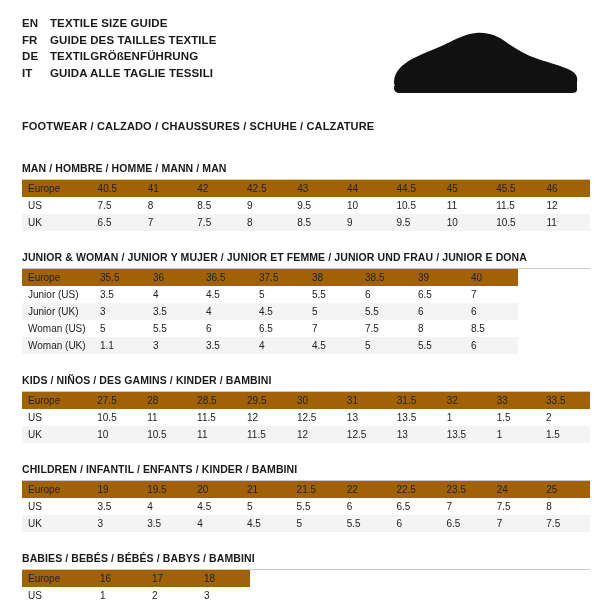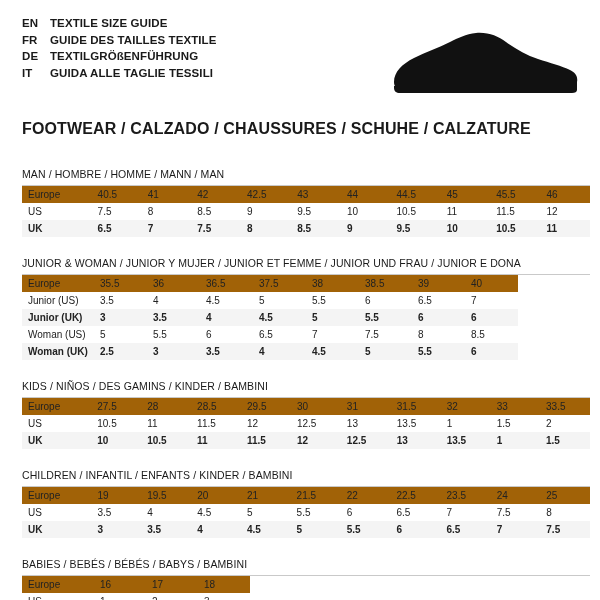--- a/index.html
+++ b/index.html
@@ -55,35 +55,35 @@
     margin-top: 8px;
   }
   .shoe-wrap svg {
     display: block;
     width: 100%;
     height: 100%;
   }
 
   .footwear-line {
     margin-top: 16px;
-    font-size: 16px;
+    font-size: 11px;
     font-weight: bold;
     letter-spacing: 0.15px;
   }
 
   
   .section {
     margin-top: 20px;
   }
   .section.first {
     margin-top: 30px;
   }
   .section-title {
     font-size: 10.5px;
-    font-weight: normal;
+    font-weight: bold;
     letter-spacing: 0.1px;
     margin-bottom: 5px;
   }
   .divider {
     height: 1px;
     background: #c9c9c9;
     margin-bottom: 0px;
   }
   table.size-table {
     border-collapse: collapse;
@@ -98,21 +98,20 @@
     white-space: nowrap;
     font-size: 10px;
     color: #222222;
   }
   table.size-table tr.head td {
     background: #a16207;
     font-size: 10px;
   }
   table.size-table tr.alt td {
     background: #f4f4f4;
-    font-weight: bold;
   }
   table.size-table td.label {
     padding-left: 6px;
   }
 
   
   .c-label { width: 72px; }
   .c-val { width: 52px; }
   .c-val-wide { width: 53px; }
 </style>
@@ -267,21 +266,21 @@
           <td>5.5</td>
           <td>6</td>
           <td>6.5</td>
           <td>7</td>
           <td>7.5</td>
           <td>8</td>
           <td>8.5</td>
         </tr>
         <tr class="alt">
           <td class="label">Woman (UK)</td>
-          <td>2.5</td>
+          <td>1.1</td>
           <td>3</td>
           <td>3.5</td>
           <td>4</td>
           <td>4.5</td>
           <td>5</td>
           <td>5.5</td>
           <td>6</td>
         </tr>
       </tbody>
     </table>

